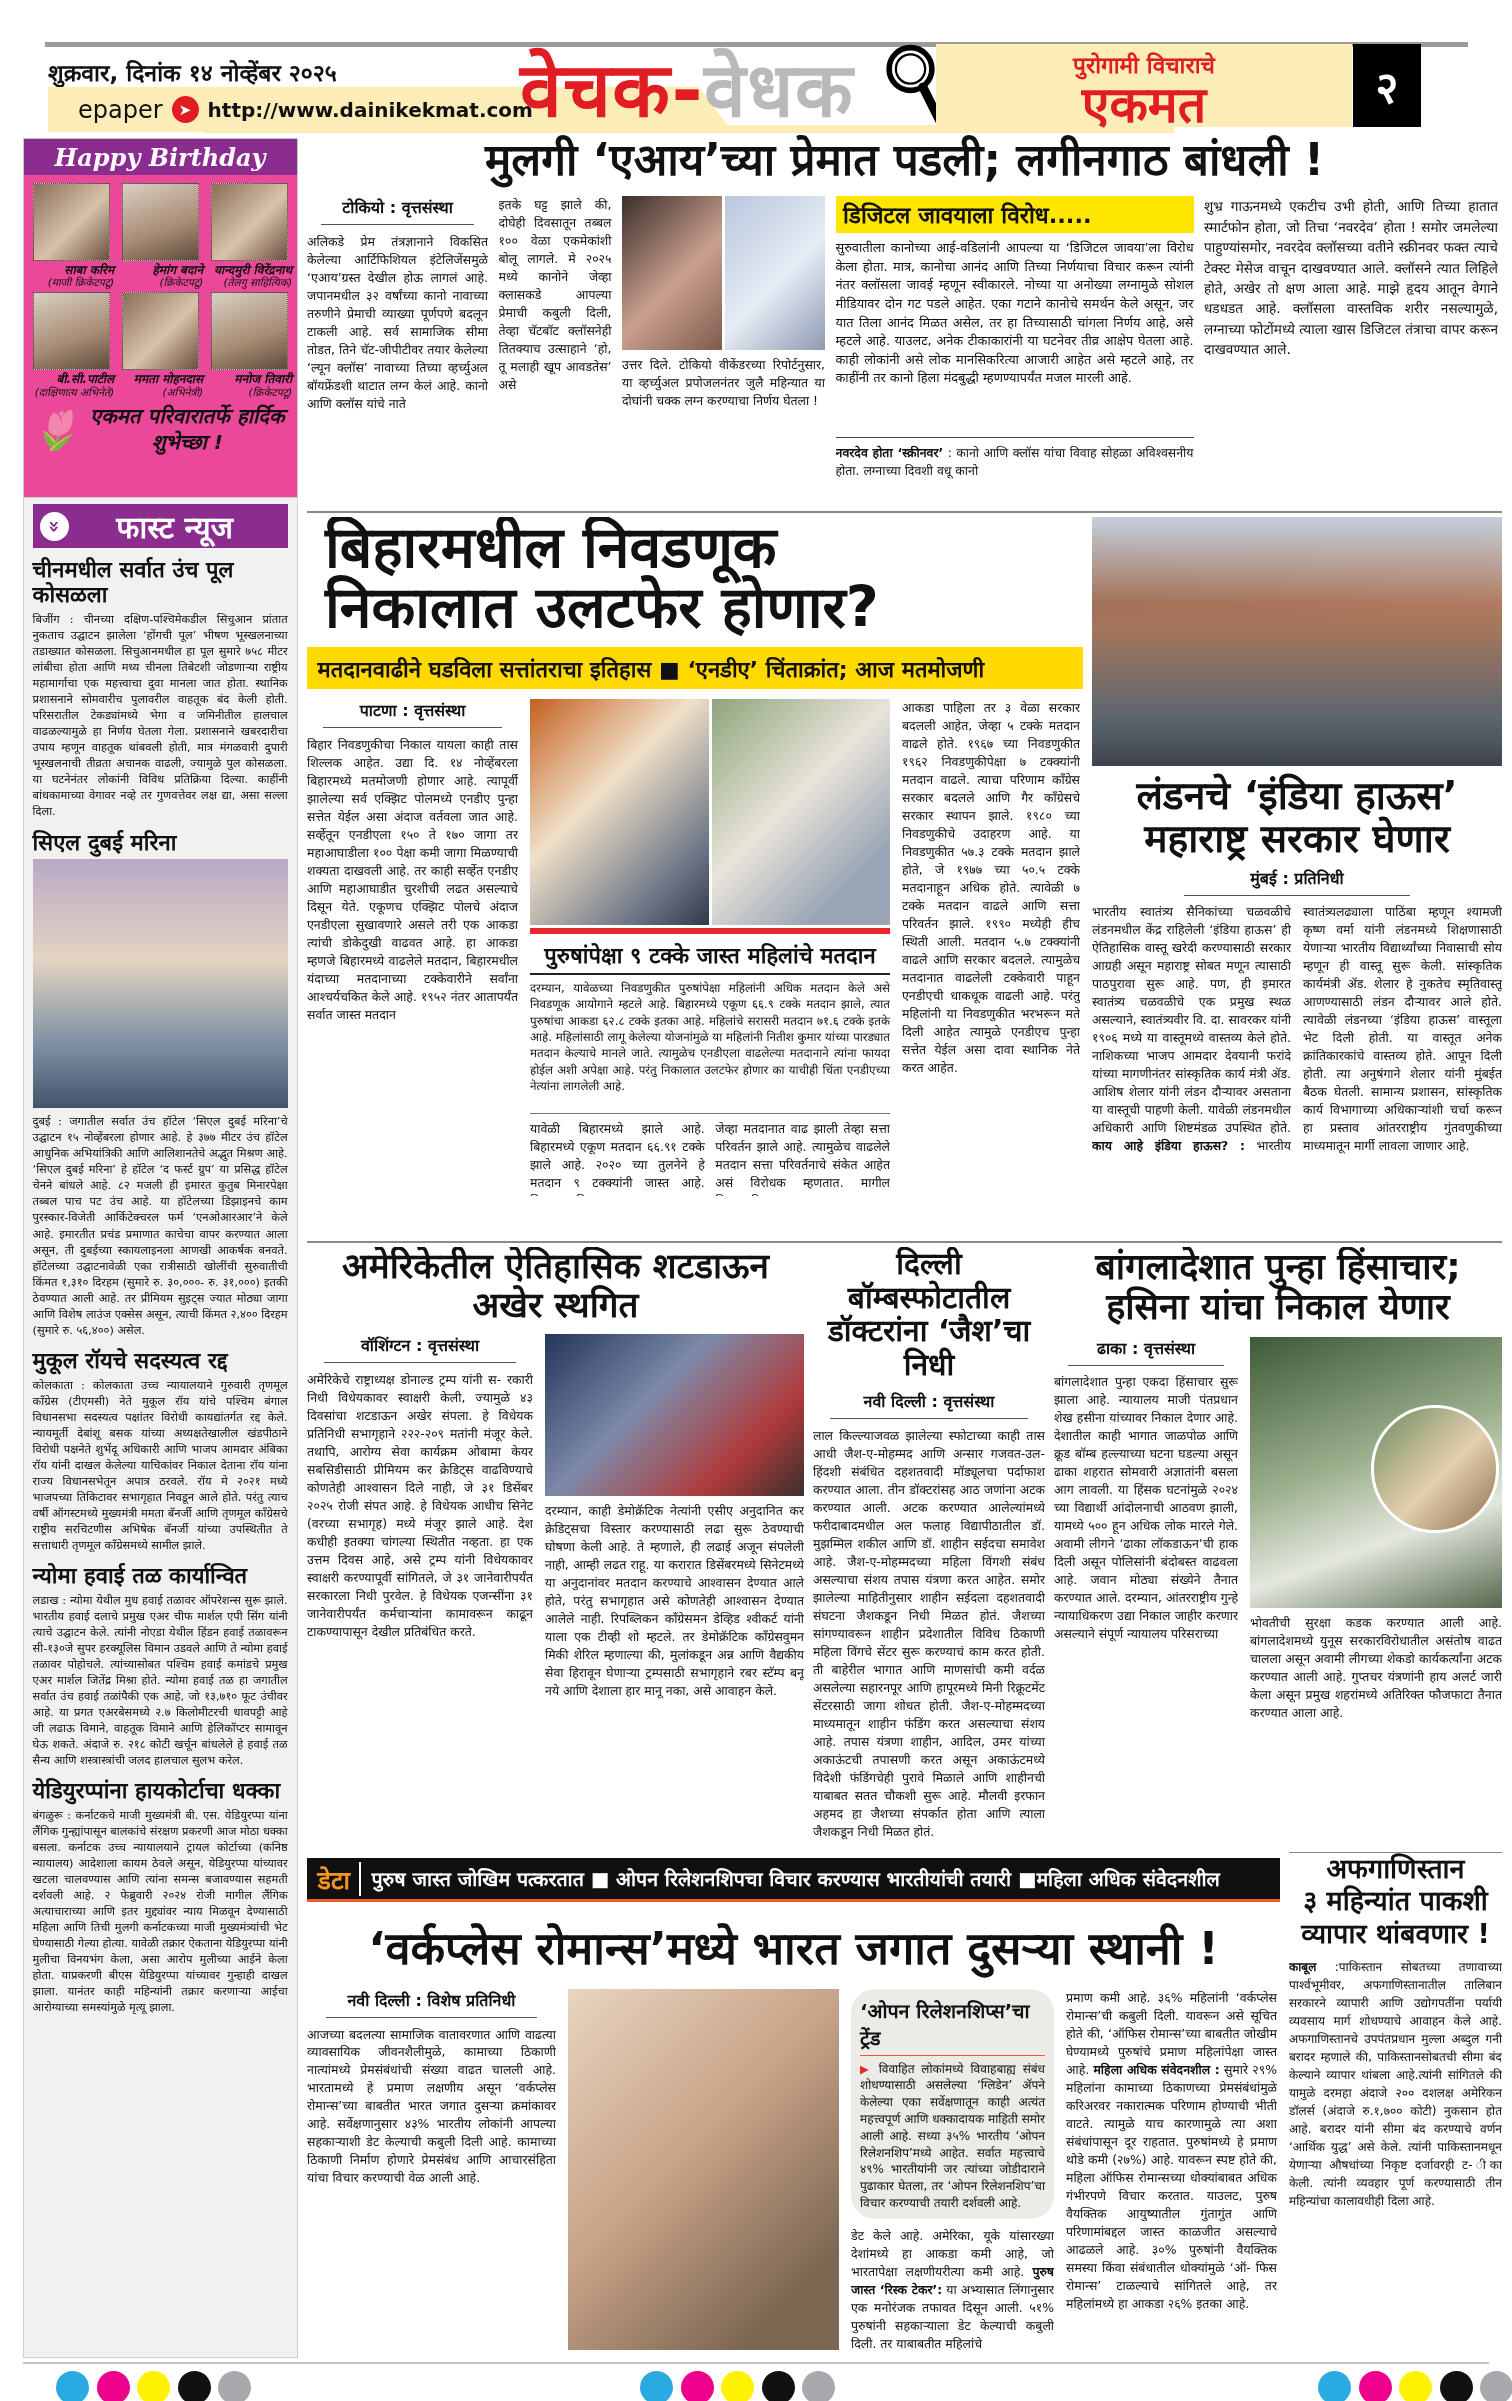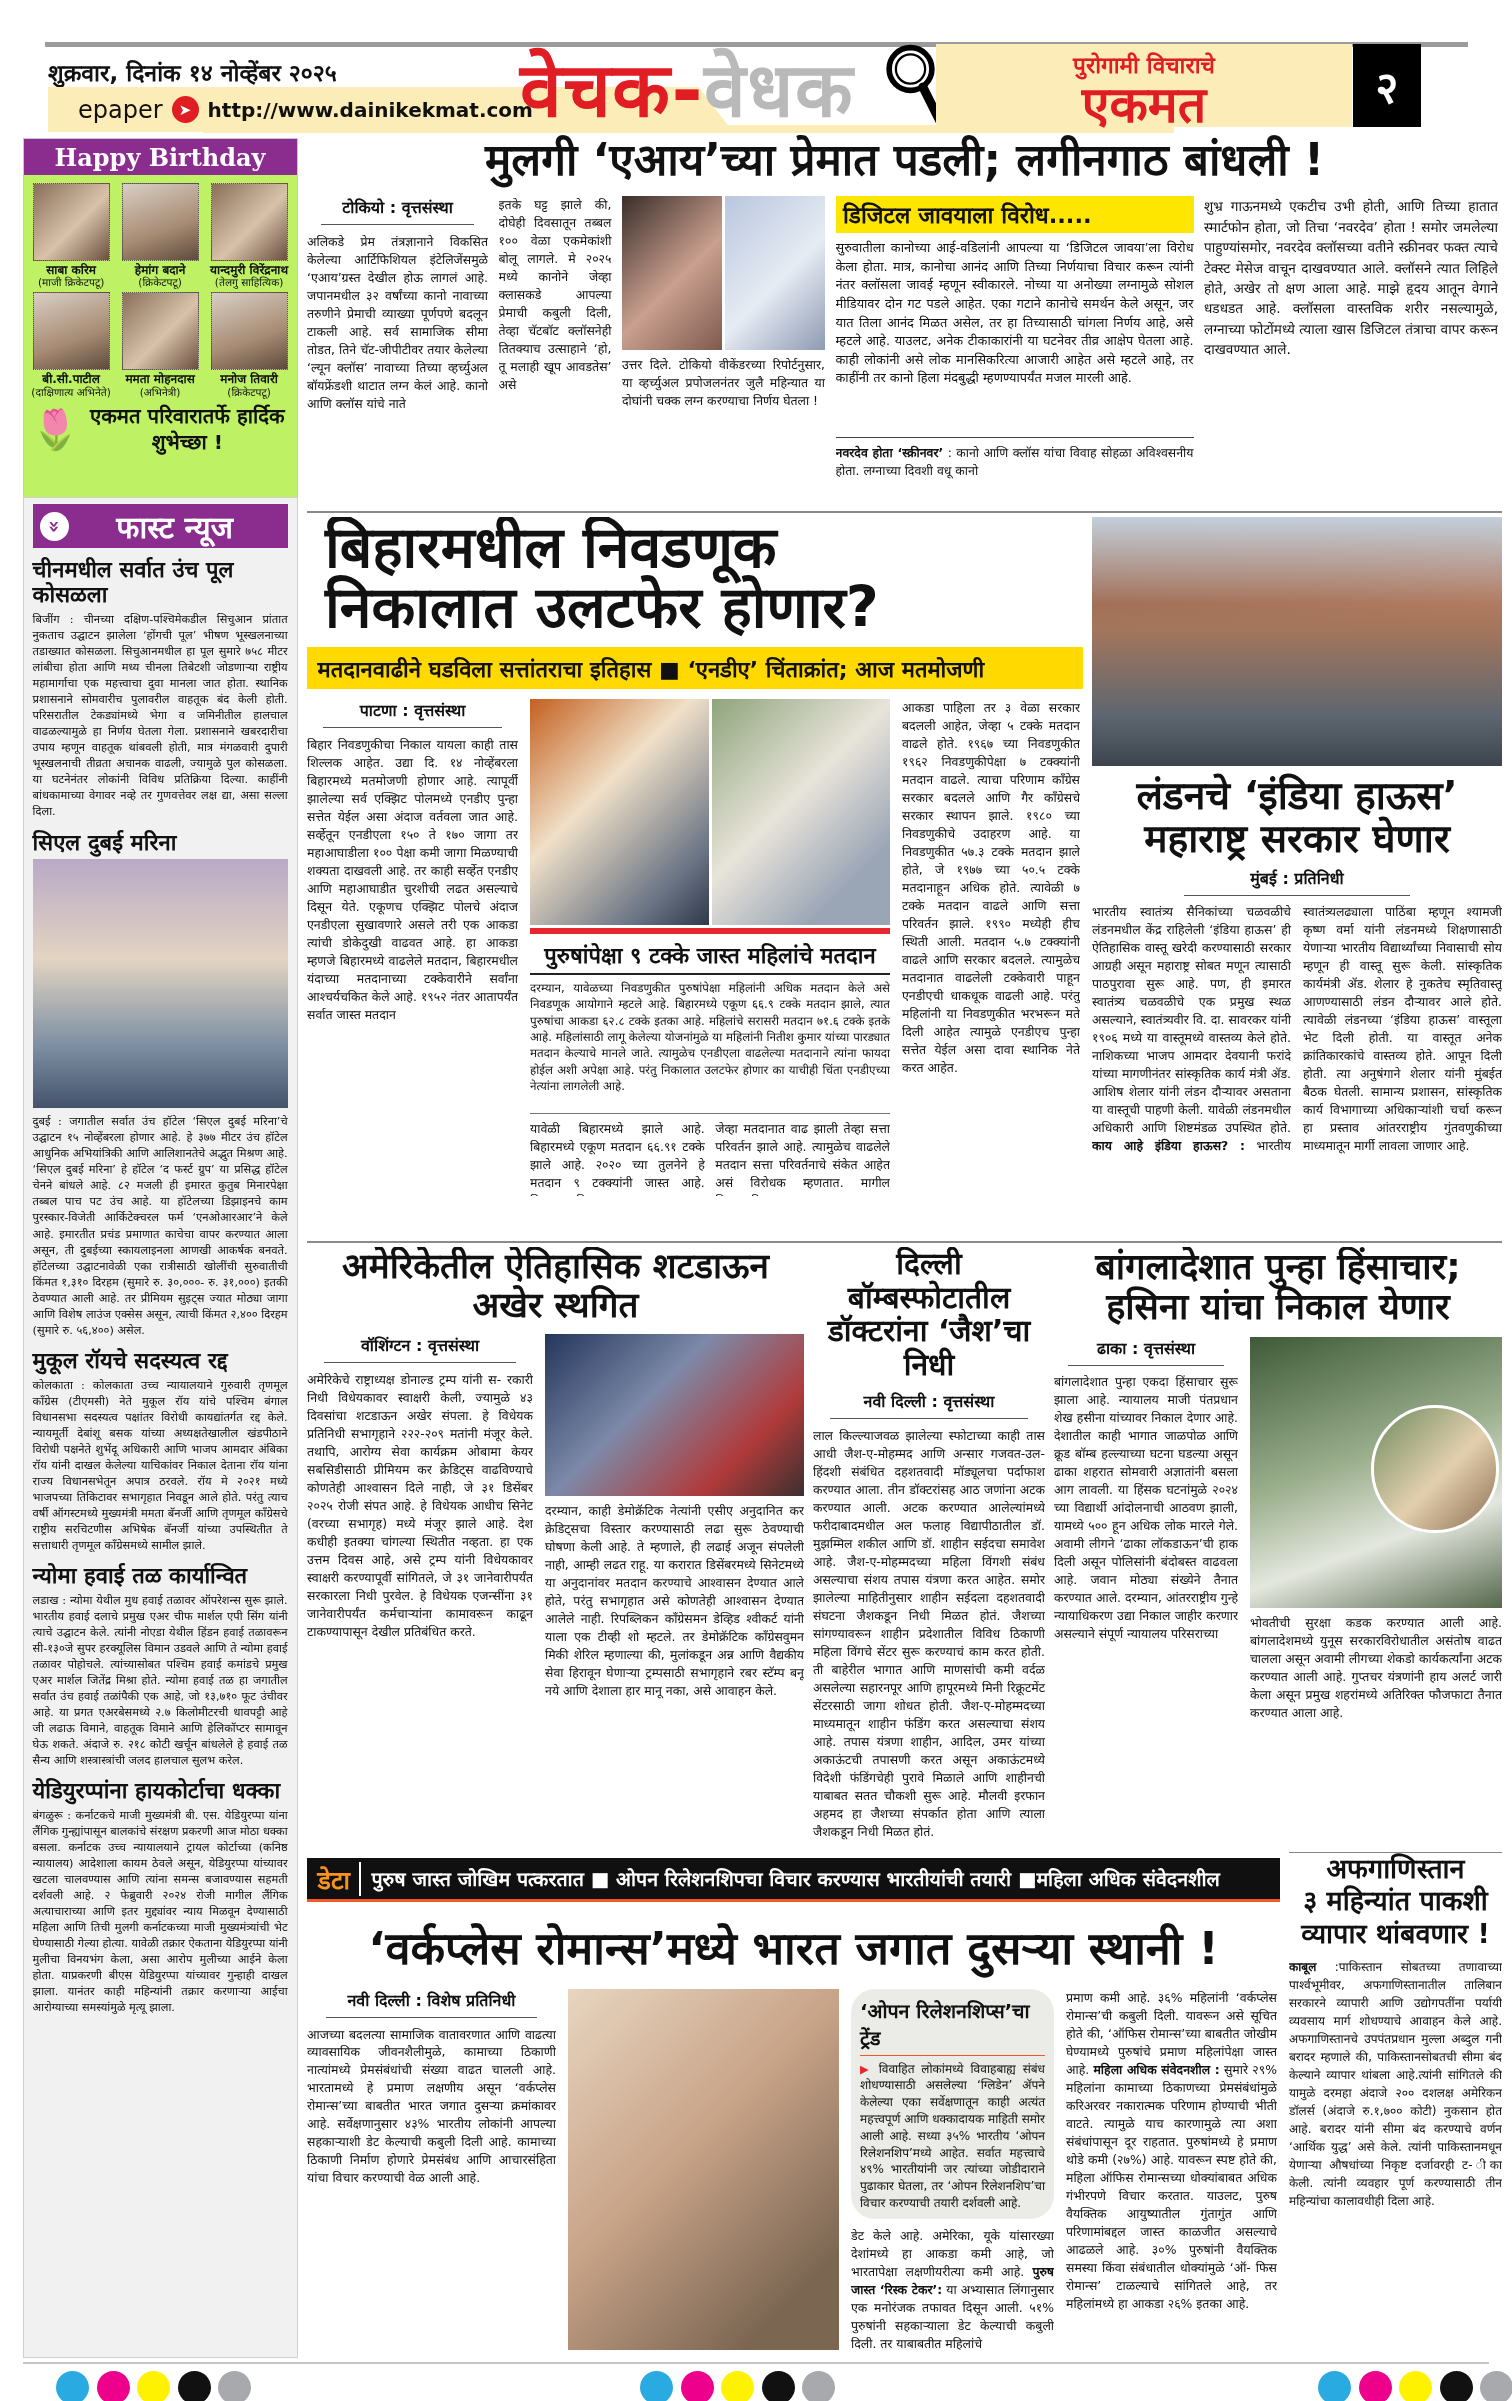--- a/index.html
+++ b/index.html
@@ -19,25 +19,25 @@
   .masthead { position:absolute; left:520px; top:36px; font-size:75px; font-weight:bold; letter-spacing:1.5px; }
   .masthead .red { color:#e01d23; } .masthead .gray { color:#b9b9b9; }
   .mag { position:absolute; left:881px; top:42px; }
   .tagbox { position:absolute; left:936px; top:44px; width:416px; height:83px; background:#fcedb8; text-align:center; padding-top:4.5px; }
   .tagbox .tagline { color:#e01d23; font-size:22.6px; font-weight:bold; }
   .tagbox .brand { color:#e01d23; font-size:50px; font-weight:bold; line-height:1; }
   .pageno { position:absolute; left:1353px; top:44px; width:68px; height:83px; background:#000; color:#fff;
             display:flex; align-items:center; justify-content:center; font-size:44px; font-weight:bold; }
 
   
-  .birthday { position:absolute; left:22.6px; top:138px; width:275px; height:402px; border:0.8px solid #c9c9c9; background:#bef264; }
+  .birthday { position:absolute; left:22.6px; top:138px; width:275px; height:402px; border:0.8px solid #c9c9c9; background:#ec4899;font-style:italic; }
   .bd-head { height:36px; background:#8a2d8f; color:#fff; font-family:"DejaVu Serif", serif; font-weight:bold;
              font-size:24px; display:flex; align-items:center; justify-content:center; }
   .bd-grid { display:grid; grid-template-columns:repeat(3,1fr); gap:3px; padding:7.5px 4.5px 1.5px; }
-  .bd-cell { text-align:center; }
+  .bd-cell { text-align:right; }
   .bd-ph { width:77px; height:78px; margin:0 auto 3px; border:1.5px dotted #555; }
   .bd-name { font-size:12px; font-weight:bold; line-height:1.15; }
   .bd-role { font-size:10.5px; line-height:1.1; }
   .bd-wish { display:flex; align-items:center; gap:6px; padding:4.5px 7.5px; }
   .bd-flower { font-size:39px; line-height:1; }
   .bd-wish-text { font-size:20.3px; font-weight:bold; text-align:center; flex:1; line-height:1.25; }
 
   
   .fastnews { position:absolute; left:22.6px; top:497px; width:275px; height:1861px; background:#f1f1f1;
               border:0.8px solid #cfcfcf; padding:6px 9px; overflow:hidden; }

